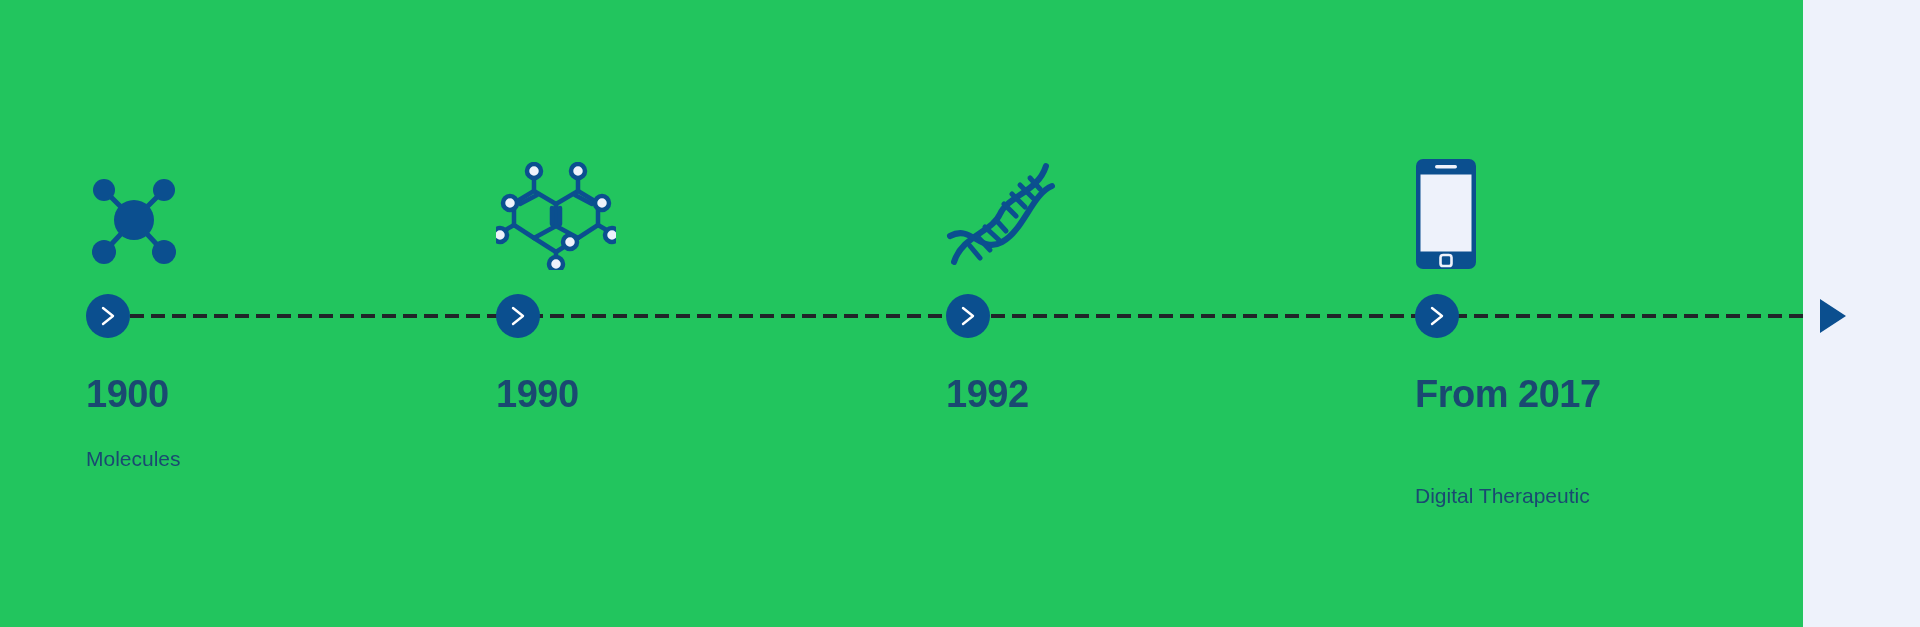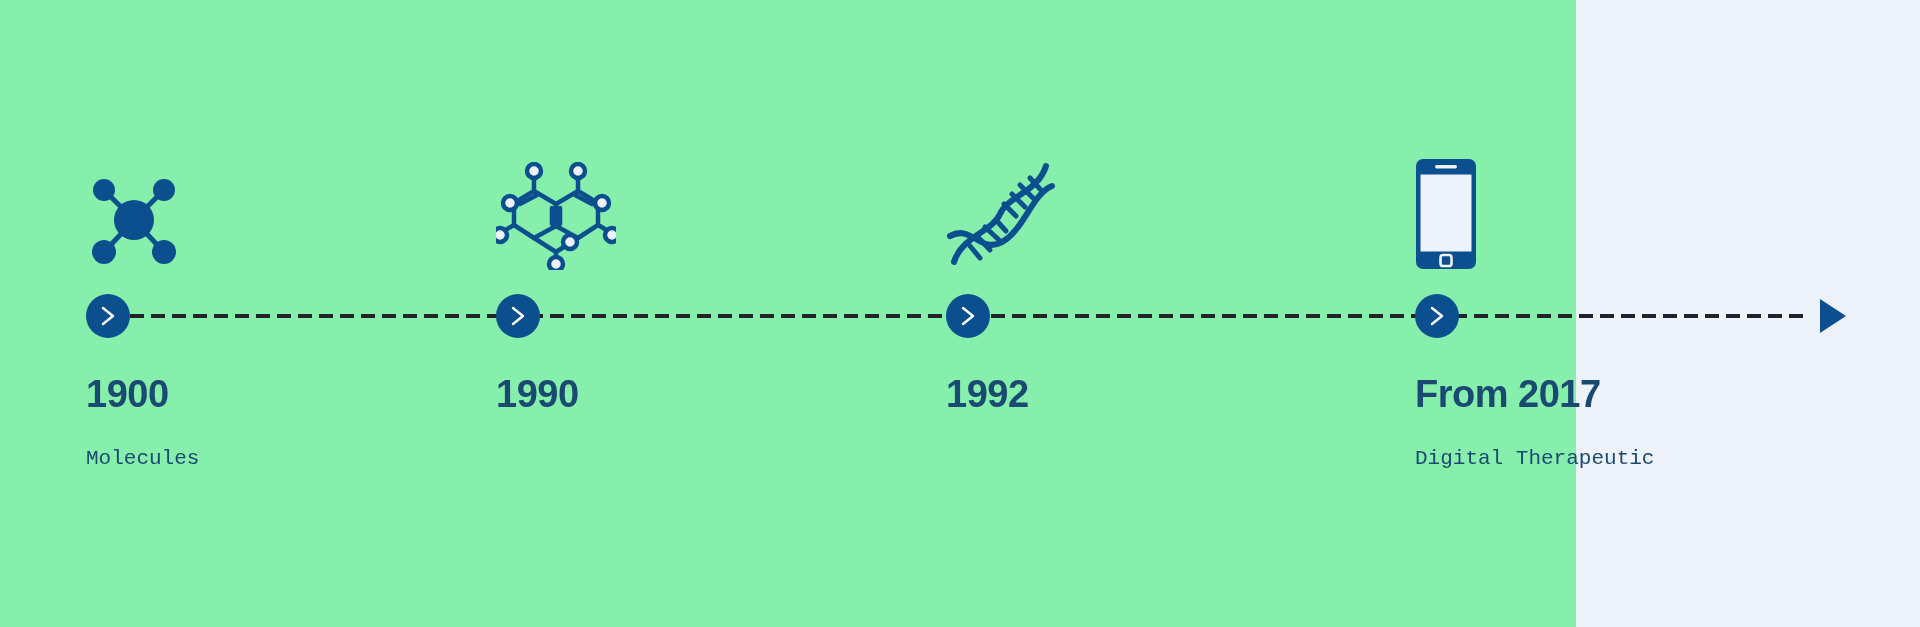--- a/index.html
+++ b/index.html
@@ -9,23 +9,23 @@
   }
   body {
     width: 1920px;
     height: 627px;
     background: #eef2fb;
     font-family: "Liberation Sans", sans-serif;
     overflow: hidden;
   }
   .timeline-canvas {
     position: relative;
-    width: 1576px;
+    width: 1803px;
     height: 627px;
-    background: #86efac;
+    background: #22c55e;
   }
 
   
   .axis-line {
     position: absolute;
     left: 130px;
     top: 314px;
     width: 1676px;
     height: 4px;
     background-image: repeating-linear-gradient(
@@ -93,32 +93,31 @@
   }
   .caption {
     position: absolute;
     top: 440px;
     left: 0;
     width: 210px;
     font-size: 21px;
     line-height: 37px;
     font-weight: normal;
     color: #1a4971;
-    font-family: Liberation Mono, monospace;
   }
 
   
   .m0 { left: 86px; }
   .m1 { left: 496px; }
   .m2 { left: 946px; }
   .m3 { left: 1415px; }
 
   .m1 .caption { width: 190px; }
   .m2 .caption { width: 280px; }
-  .m3 .caption { width: 280px; }
+  .m3 .caption { width: 280px; margin-top: 37px; }
 </style>
 </head>
 <body>
 
 <div class="timeline-canvas">
 
   <div class="axis-line"></div>
   <div class="axis-arrow"></div>
 
   <div class="milestone m0">

